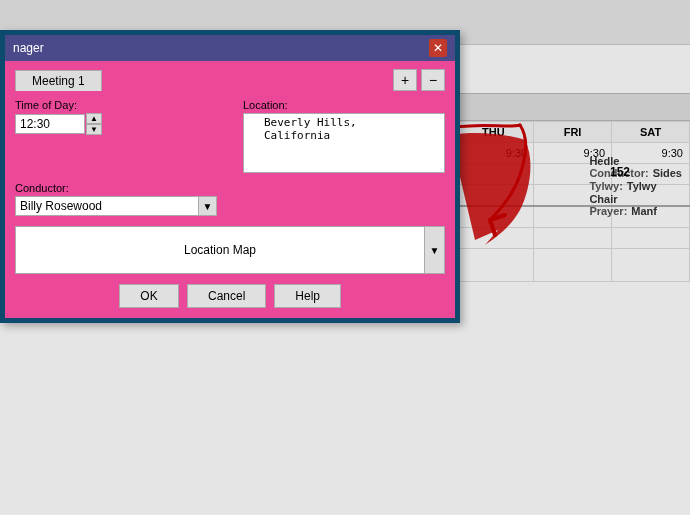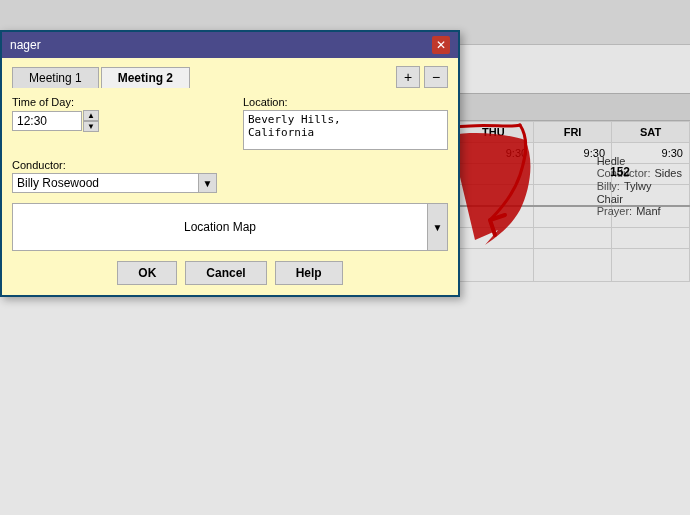--- a/index.html
+++ b/index.html
@@ -85,20 +85,21 @@
       font-size: 11px;
       color: #333;
     }
 
     .right-side-info {
       position: absolute;
       right: 8px;
       top: 155px;
       font-size: 11px;
       color: #333;
+      font-weight: bold;
     }
     .right-side-info .label-row {
       display: flex;
       margin-bottom: 1px;
     }
     .right-side-info .lbl {
       color: #555;
       margin-right: 4px;
     }
 
@@ -119,22 +120,22 @@
       width: 100%; height: 100%;
       background: rgba(0,0,0,0.1);
     }
 
     
     .dialog {
       position: absolute;
       top: 30px;
       left: 0px;
       width: 460px;
-      background: #fef9c3;
-      border: 2px solid #0c4a6e;
+      background: #ec4899;
+      border: 5px solid #0c4a6e;
       box-shadow: 3px 3px 8px rgba(0,0,0,0.3);
     }
 
     .dialog-titlebar {
       background: #4a4a8a;
       color: white;
       padding: 4px 8px;
       display: flex;
       justify-content: space-between;
       align-items: center;
@@ -233,24 +234,24 @@
       cursor: pointer;
       font-size: 8px;
       display: flex;
       align-items: center;
       justify-content: center;
       padding: 0;
     }
 
     .location-textarea {
       width: 100%;
-      height: 40px;
+      height: 60px;
       border: 1px solid #aaa;
       font-size: 11px;
-      padding: 2px 4px;
+      padding: 2px 20px;
       resize: none;
       background: white;
     }
 
     .select-wrap {
       position: relative;
       display: flex;
     }
     .conductor-select {
       width: 100%;
@@ -305,21 +306,20 @@
       gap: 8px;
     }
 
     .dialog-btn {
       padding: 4px 20px;
       background: #e0e0e0;
       border: 1px solid #aaa;
       cursor: pointer;
       font-size: 12px;
       min-width: 60px;
-      font-weight: bold;
     }
 
     .num-badge {
       position: absolute;
       right: 60px;
       top: 165px;
       font-size: 12px;
       font-weight: bold;
     }
   </style>
@@ -343,21 +343,21 @@
     </div>
   </div>
 
   <div class="right-side-info">
     <div>Hedle</div>
     <div class="label-row">
       <span class="lbl">Conductor:</span>
       <span>Sides</span>
     </div>
     <div class="label-row">
-      <span class="lbl">Billy:</span>
+      <span class="lbl">Tylwy:</span>
       <span>Tylwy</span>
     </div>
     <div>Chair</div>
     <div class="label-row">
       <span class="lbl">Prayer:</span>
       <span>Manf</span>
     </div>
   </div>
 
   <div style="margin-top: 8px;">
@@ -455,21 +455,20 @@
 
   <div class="dialog-titlebar">
     <span>nager</span>
     <button class="dialog-close-btn">✕</button>
   </div>
 
   <div class="dialog-body">
 
     <div class="tabs-row">
       <div class="tab">Meeting 1</div>
-      <div class="tab active">Meeting 2</div>
       <div class="tab-controls">
         <button class="tab-btn">+</button>
         <button class="tab-btn">−</button>
       </div>
     </div>
 
     <div class="form-grid">
 
       <div class="form-group">
         <label>Time of Day:</label>

